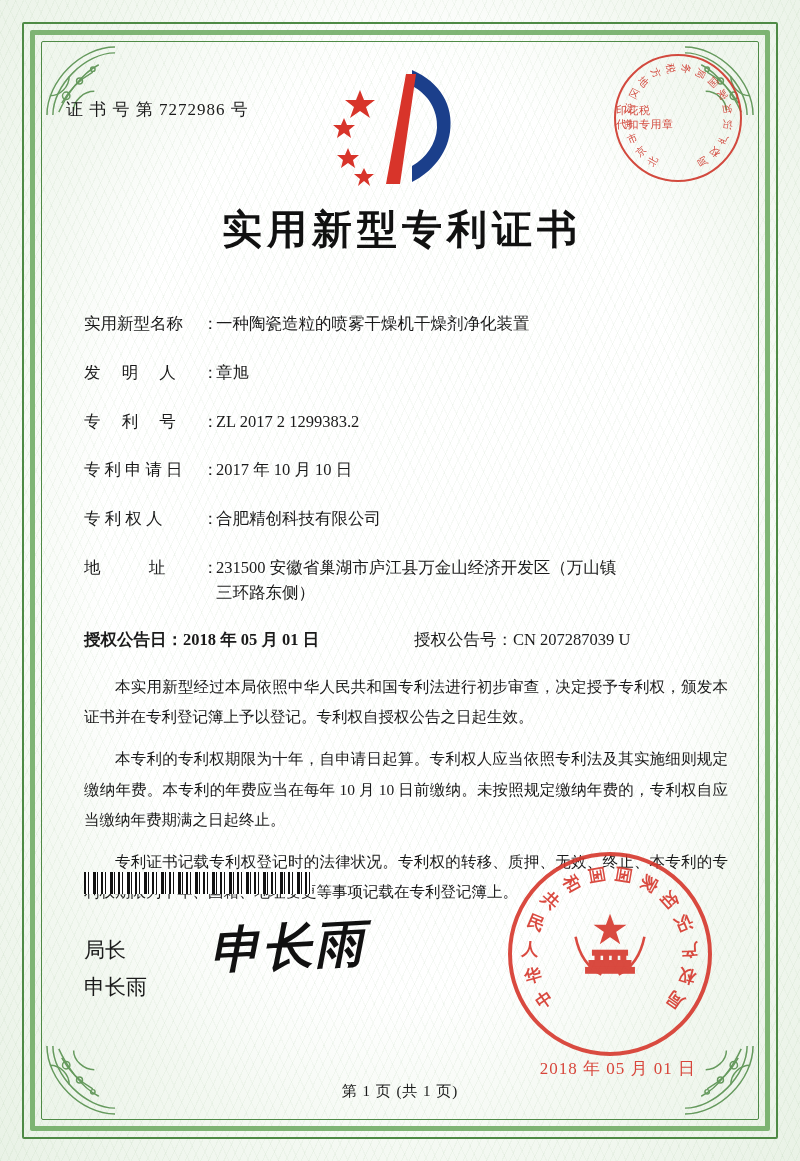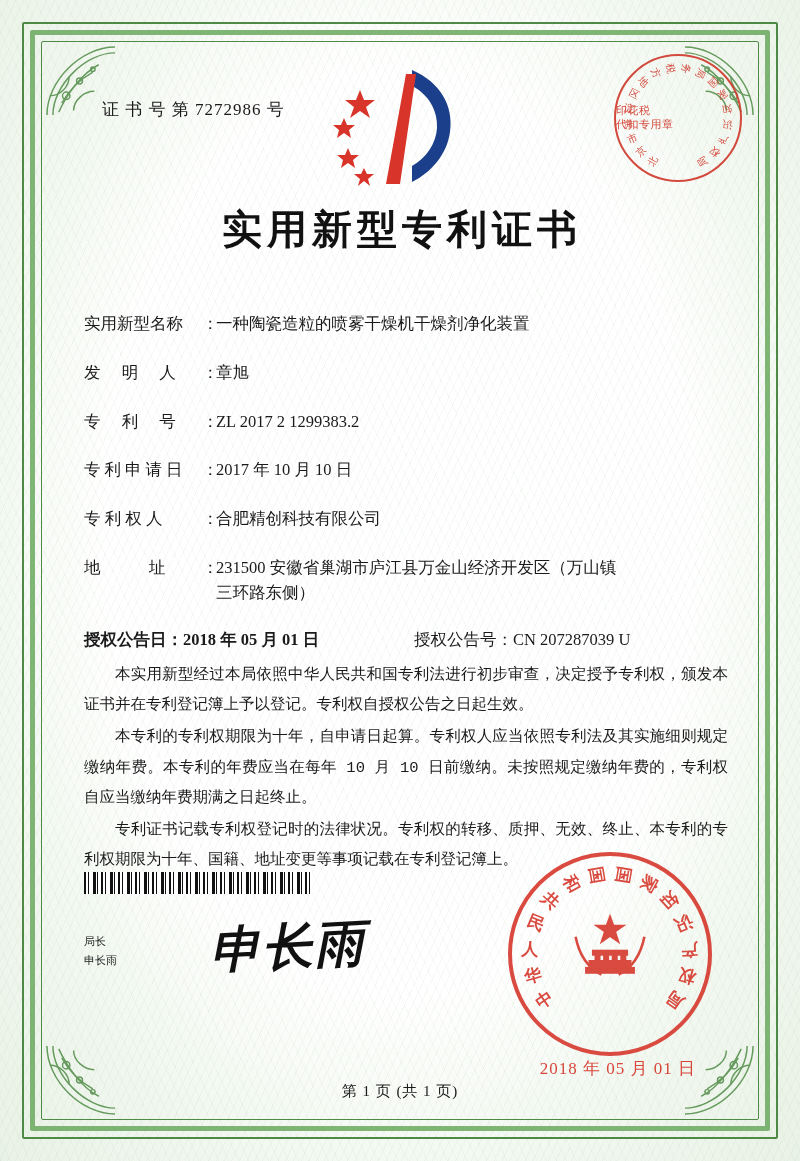--- a/index.html
+++ b/index.html
@@ -73,21 +73,20 @@
   }
 
   
   .cert-no {
     position: absolute;
     left: 6px;
     top: 46px;
     font-size: 17px;
     letter-spacing: 1px;
     white-space: nowrap;
-    margin-left: 36px;
   }
 
   .logo {
     position: absolute;
     left: 50%;
     transform: translateX(-50%);
     top: 10px;
     width: 160px;
     height: 130px;
   }
@@ -180,23 +179,22 @@
   .paras {
     position: absolute;
     left: 24px;
     right: 12px;
     top: 608px;
     font-size: 15.5px;
     line-height: 1.95;
     text-align: justify;
   }
   .paras p {
-    margin: 0 0 2px 0;
+    margin: 12px 0 2px 0;
     text-indent: 2em;
-    font-family: Liberation Mono, monospace;
   }
 
   
   .barcode {
     position: absolute;
     left: 24px;
     top: 820px;
     width: 228px;
     height: 22px;
     background-image: repeating-linear-gradient(
@@ -206,21 +204,21 @@
       #111 9px, #111 12px, #fff 12px, #fff 13px,
       #111 13px, #111 14px, #fff 14px, #fff 17px
     );
   }
 
   
   .sign-block {
     position: absolute;
     left: 24px;
     top: 880px;
-    font-size: 11px;
+    font-size: 21px;
     line-height: 1.75;
   }
   .sign-script {
     position: absolute;
     left: 150px;
     top: 862px;
     font-family: "DejaVu Serif", serif;
     font-size: 50px;
     font-style: italic;
     font-weight: bold;

